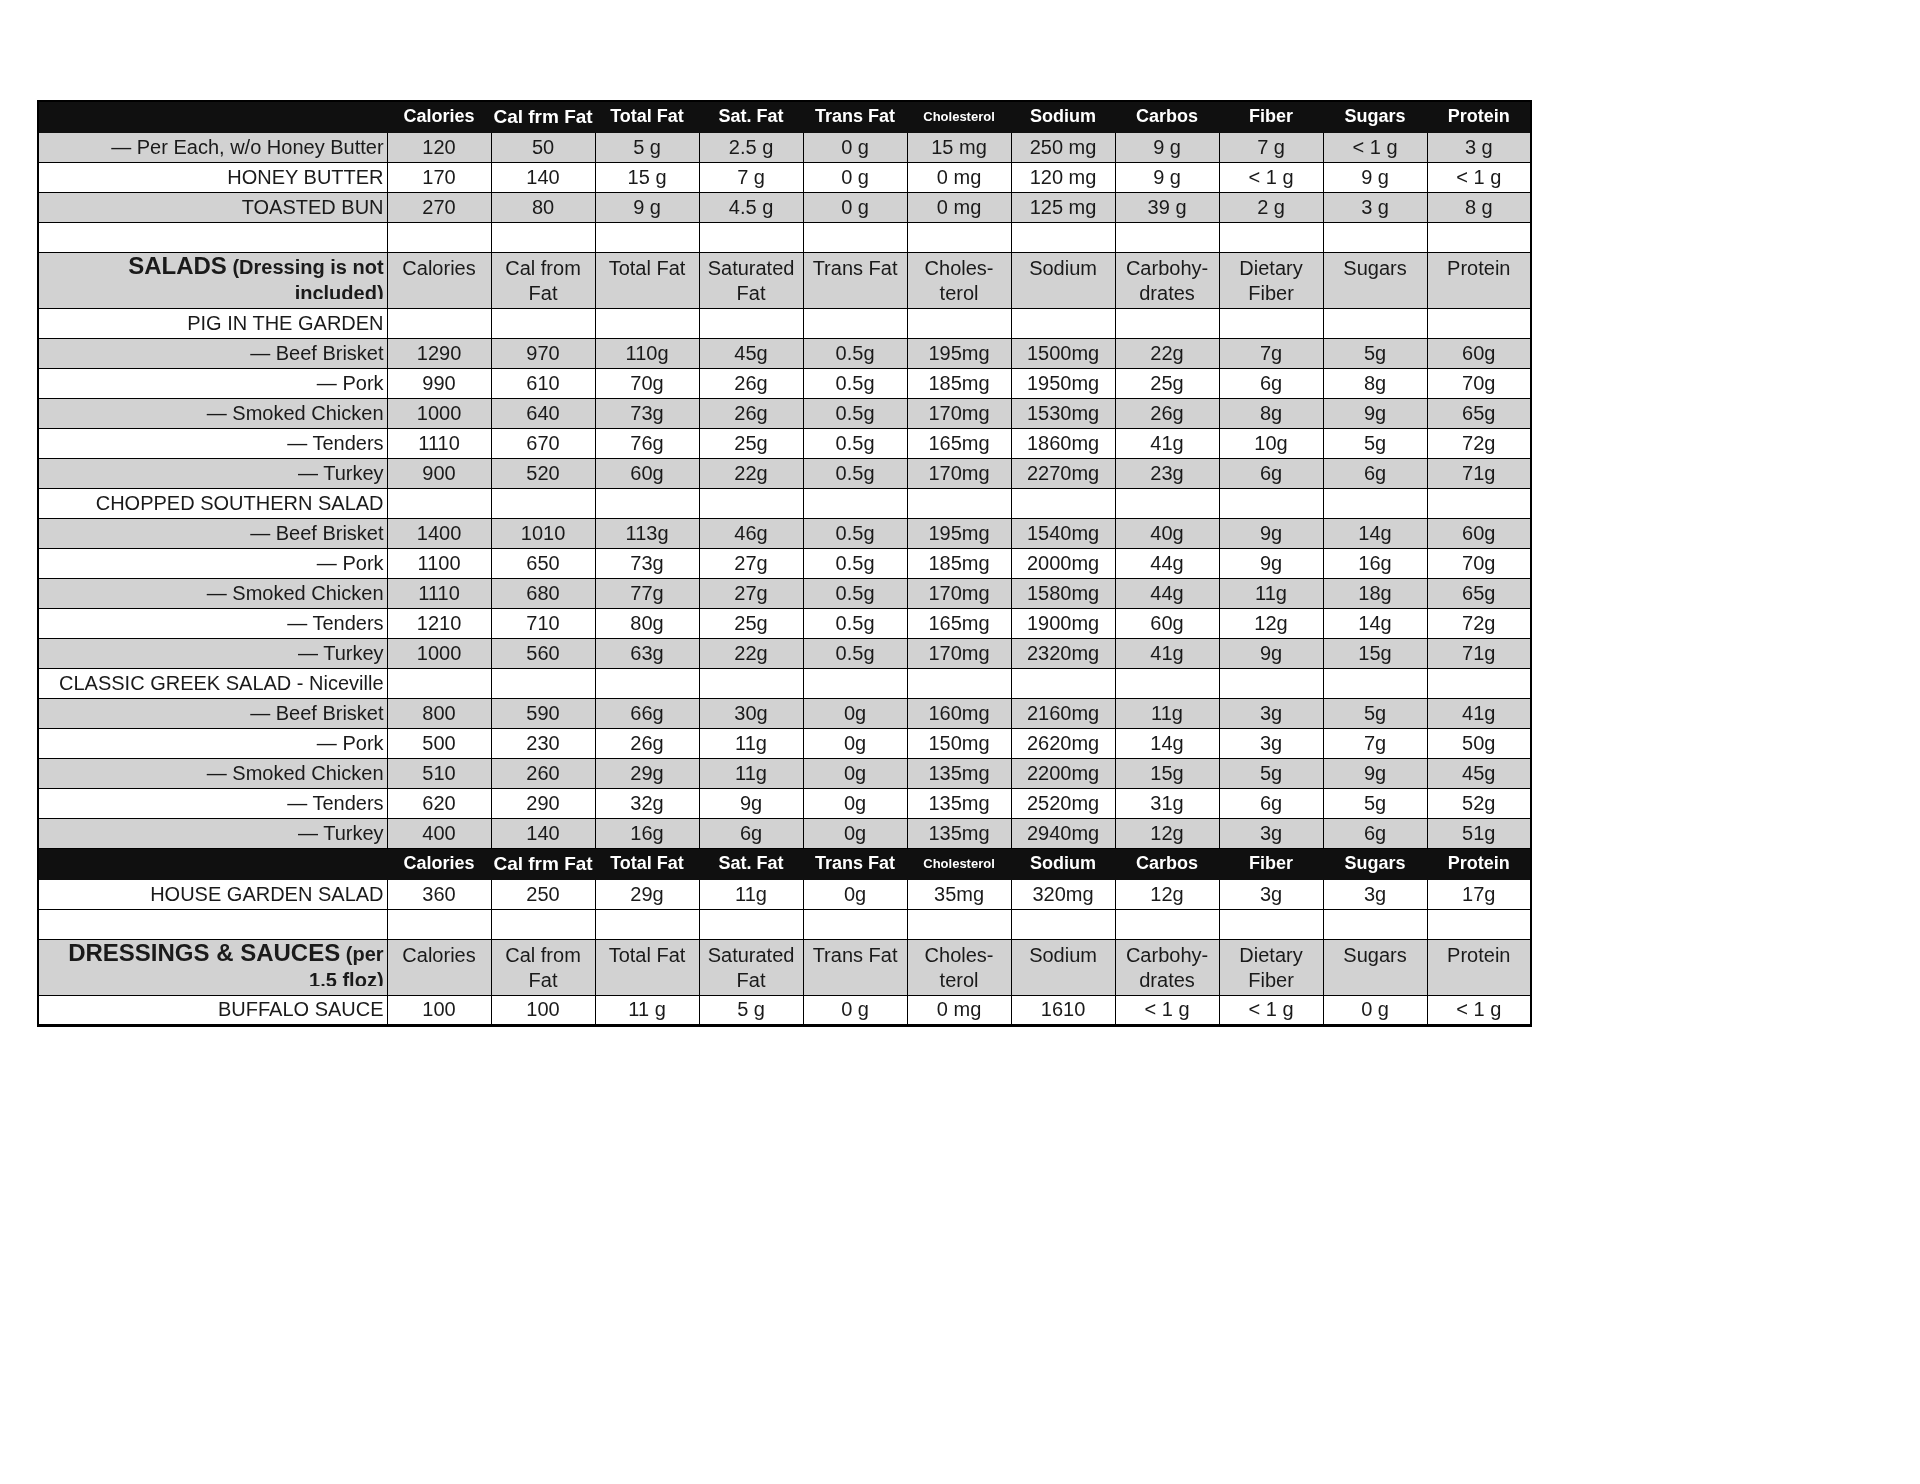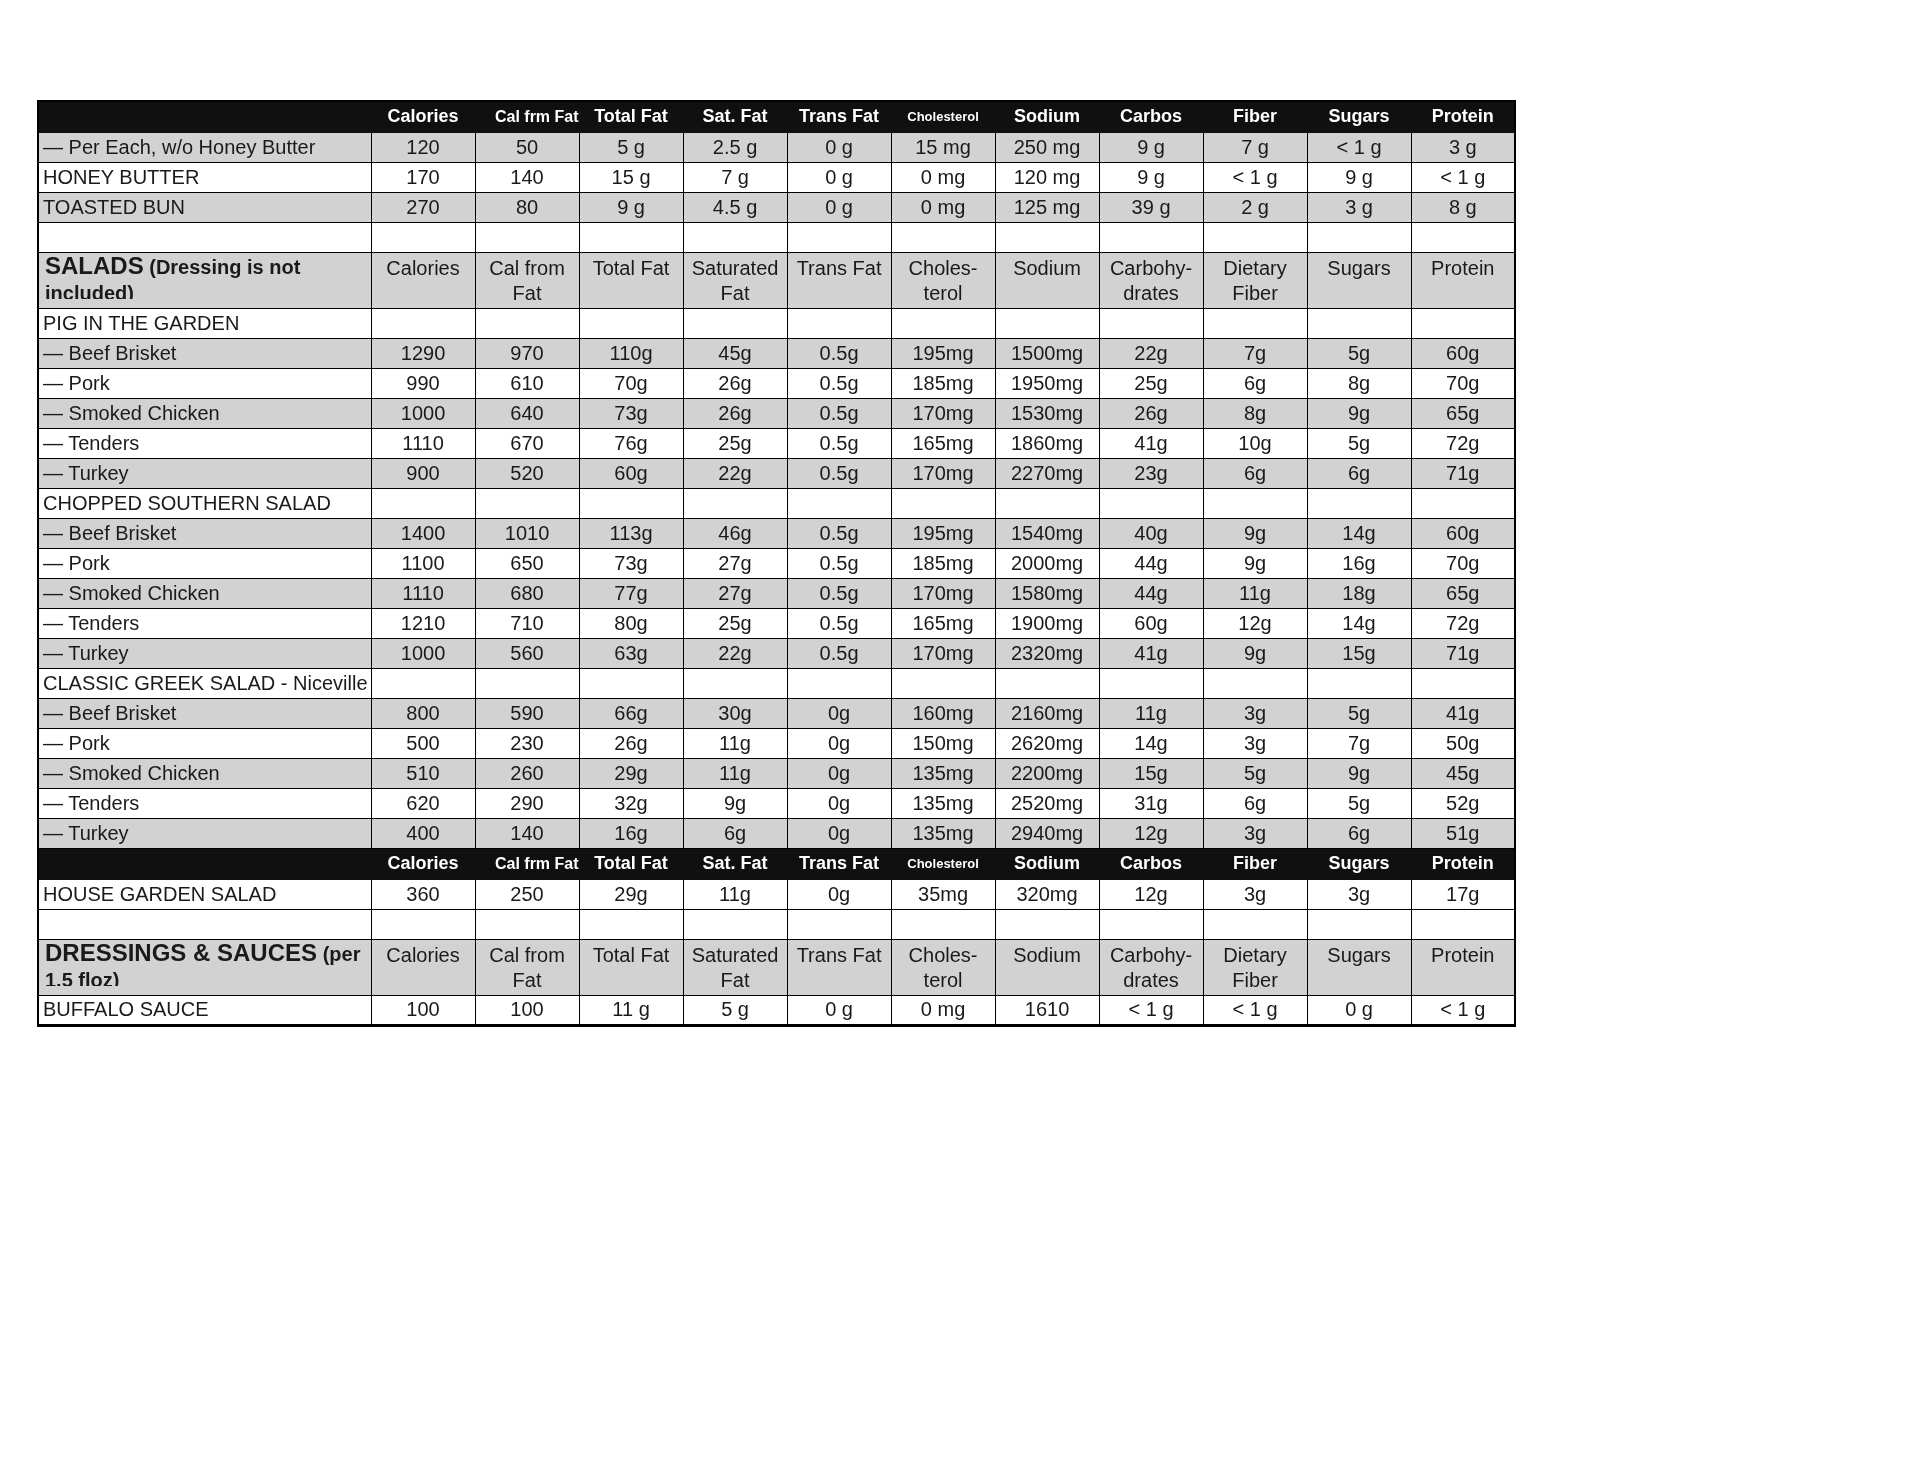--- a/index.html
+++ b/index.html
@@ -36,27 +36,27 @@
 
   tr.r-black-header td {
     background: #101010;
     color: #ffffff;
     font-weight: bold;
     font-size: 18px;
     text-align: center;
     border-color: #101010;
     padding: 0;
   }
-  tr.r-black-header td:nth-child(3) { font-size: 16px; text-align: right; }
+  tr.r-black-header td:nth-child(3) { font-size: 19px; }
   tr.r-black-header td:nth-child(7) { font-size: 13px; }
 
   td.label-cell {
     font-size: 20px;
-    text-align: left;
-    padding-left: 4px;
+    text-align: right;
+    padding-left: 20px;
     white-space: nowrap;
   }
   td.value-cell {
     font-size: 20px;
     text-align: center;
   }
 
   tr.r-section-header td { background: #d2d2d2; vertical-align: top; }
   td.long-hdr-cell {
     font-size: 20px;

